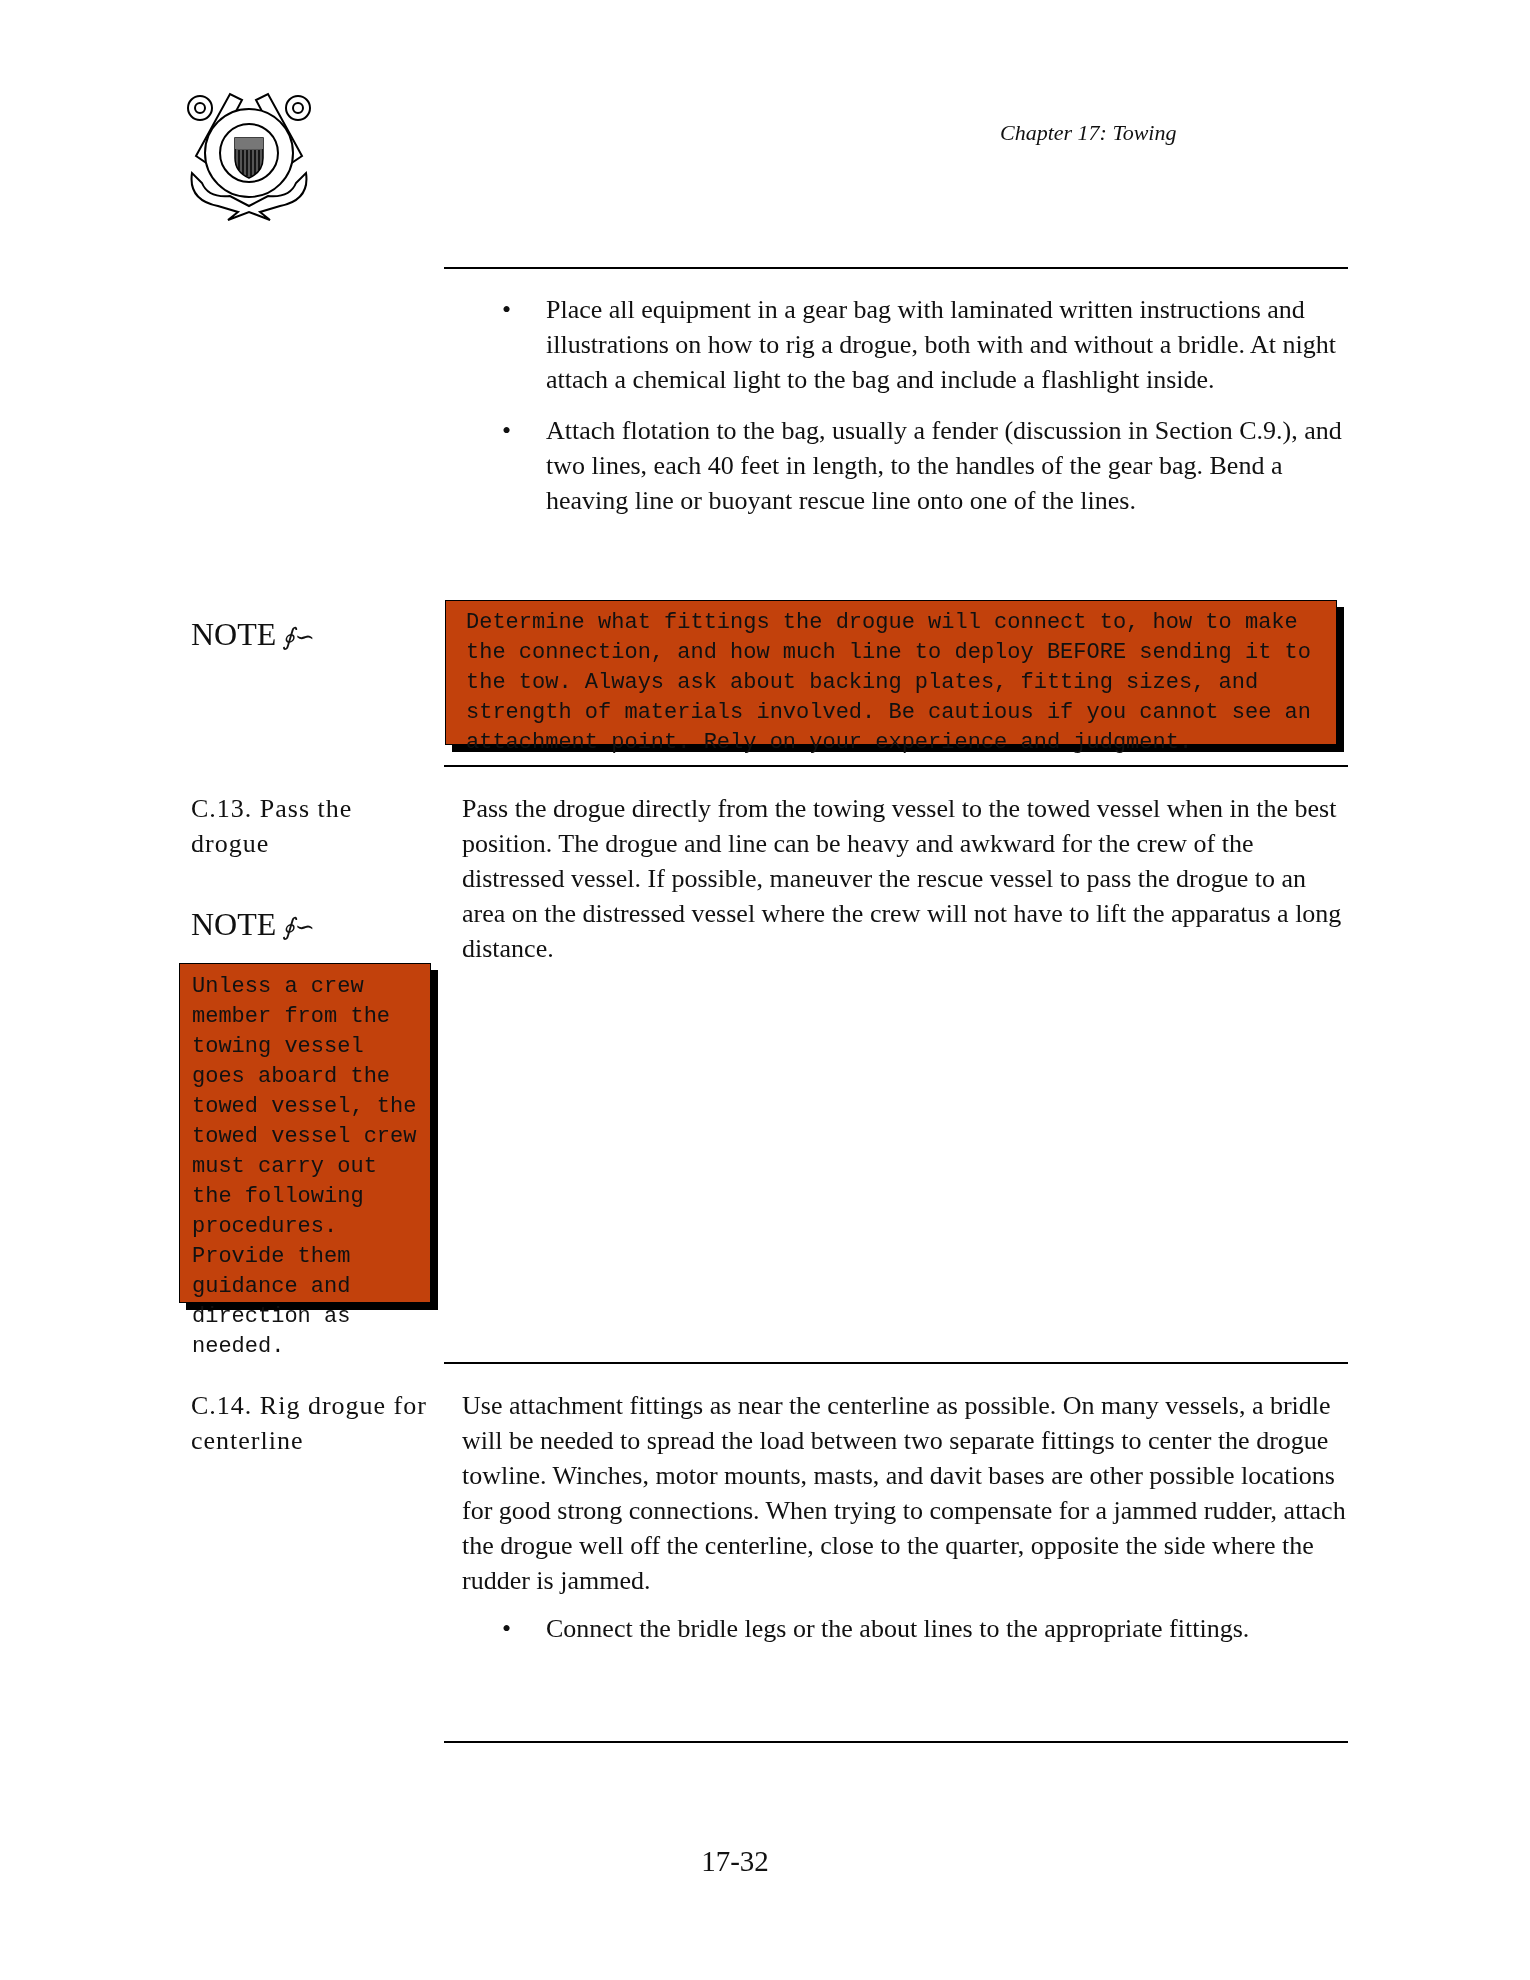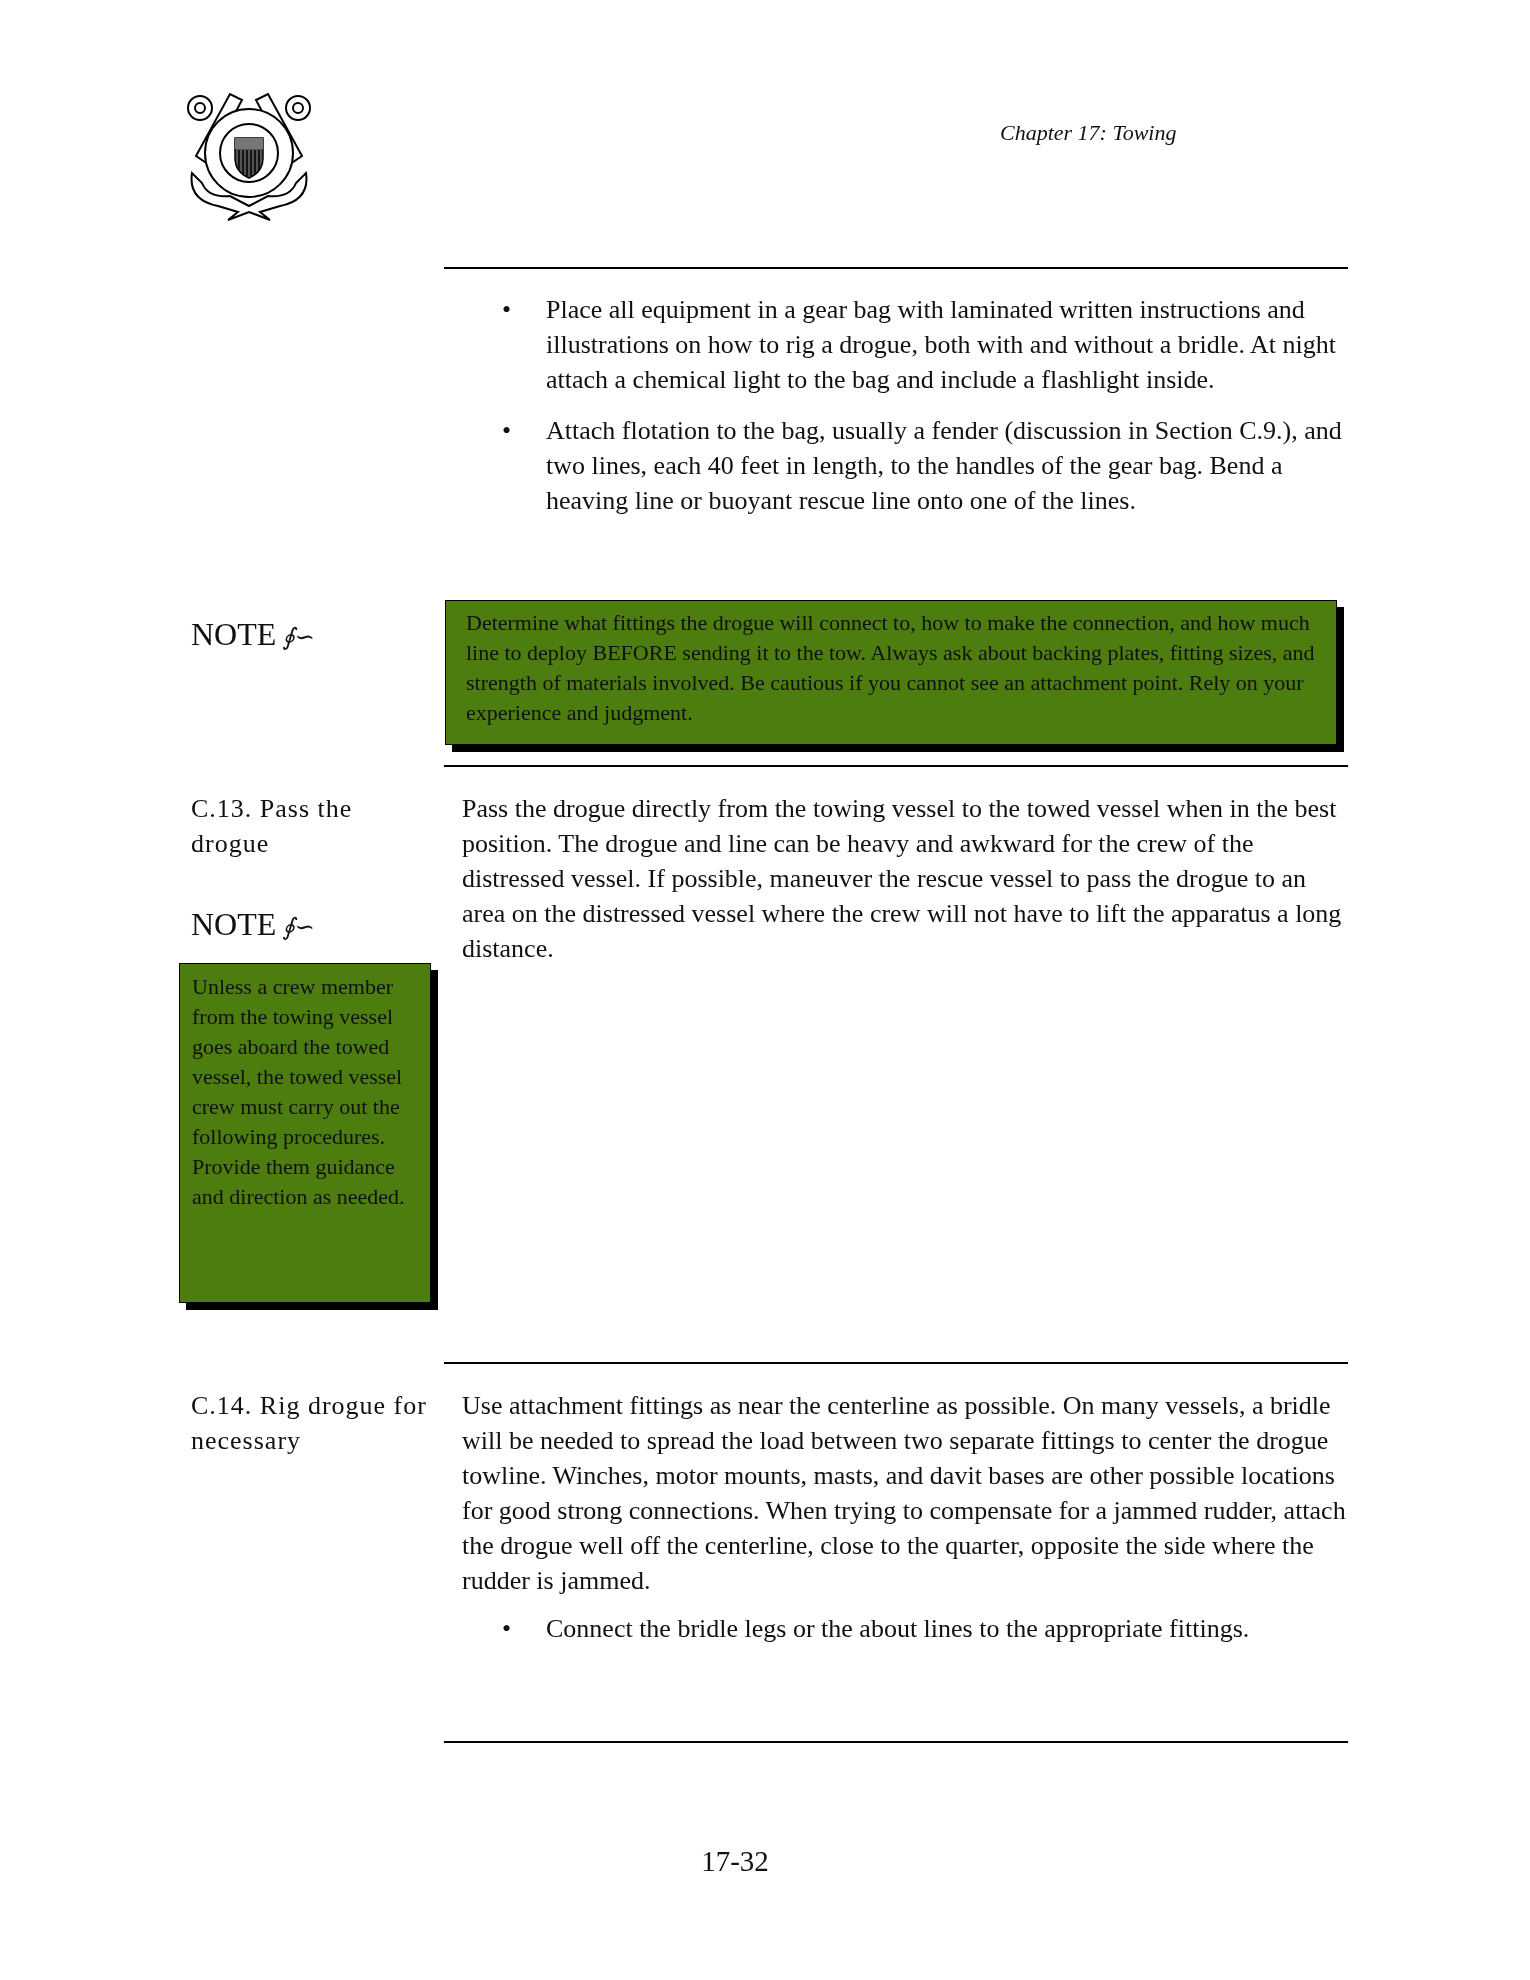--- a/index.html
+++ b/index.html
@@ -9,21 +9,21 @@
   .logo { left:178px; top:88px; width:142px; height:135px; }
   .header-title { left:1000px; top:120px; width:336px; text-align:left; font-size:22px;font-style:italic; }
   .rule { position:absolute; left:444px; width:904px; height:2px; background:#000; }
   .body-text { font-size:26px; line-height:35px; }
   .bullets { left:470px; width:880px; }
   .bullet { display:flex; margin-bottom:16px; }
   .bullet .dot { width:76px; flex:0 0 76px; padding-left:32px; box-sizing:border-box; }
   .bullet .txt { flex:1; }
   .note-label { font-size:32px; left:191px; }
   .note-glyph { font-size:24px; font-style:italic; margin-left:6px; }
-  .note-box { border:1.5px solid #000; background:#4d7c0f; box-shadow:7px 7px 0 #000; box-sizing:border-box; }
+  .note-box { border:1.5px solid #000; background:#c2410c; box-shadow:7px 7px 0 #000; box-sizing:border-box;font-family:Liberation Mono, monospace; }
   .note1 { left:445px; top:600px; width:892px; height:145px; padding:7px 20px; font-size:22px; line-height:30px; }
   .note2 { left:179px; top:963px; width:252px; height:340px; padding:8px 12px; font-size:22px; line-height:30px; }
   .section-head { left:191px; font-size:26px; line-height:35px; letter-spacing:1px; width:240px; }
   .main-col { left:458px; width:890px; }
   .para { margin:0 0 13px 4px; }
   .page-num { left:700px; top:1845px; width:70px; text-align:center; font-size:29px; }
 </style>
 </head>
 <body>
 
@@ -82,21 +82,21 @@
 </div>
 <div class="abs note-box note2">
   <span>Unless a crew member from the towing vessel goes aboard the towed vessel, the towed vessel crew must carry out the following procedures. Provide them guidance and direction as needed.</span>
 </div>
 <div class="abs main-col body-text" style="top:791px;">
   <p class="para">Pass the drogue directly from the towing vessel to the towed vessel when in the best position. The drogue and line can be heavy and awkward for the crew of the distressed vessel. If possible, maneuver the rescue vessel to pass the drogue to an area on the distressed vessel where the crew will not have to lift the apparatus a long distance.</p>
 </div>
 
 <div class="rule" style="top:1362px;"></div>
 
-<div class="abs section-head" style="top:1388px;">C.14.  Rig drogue for necessary</div>
+<div class="abs section-head" style="top:1388px;">C.14.  Rig drogue for centerline</div>
 <div class="abs main-col body-text" style="top:1388px;">
   <p class="para">Use attachment fittings as near the centerline as possible. On many vessels, a bridle will be needed to spread the load between two separate fittings to center the drogue towline. Winches, motor mounts, masts, and davit bases are other possible locations for good strong connections. When trying to compensate for a jammed rudder, attach the drogue well off the centerline, close to the quarter, opposite the side where the rudder is jammed.</p>
   <div class="bullet" style="margin-left:12px;">
     <span class="dot">•</span>
     <span class="txt">Connect the bridle legs or the about lines to the appropriate fittings.</span>
   </div>
 </div>
 
 <div class="rule" style="top:1741px;"></div>
 

